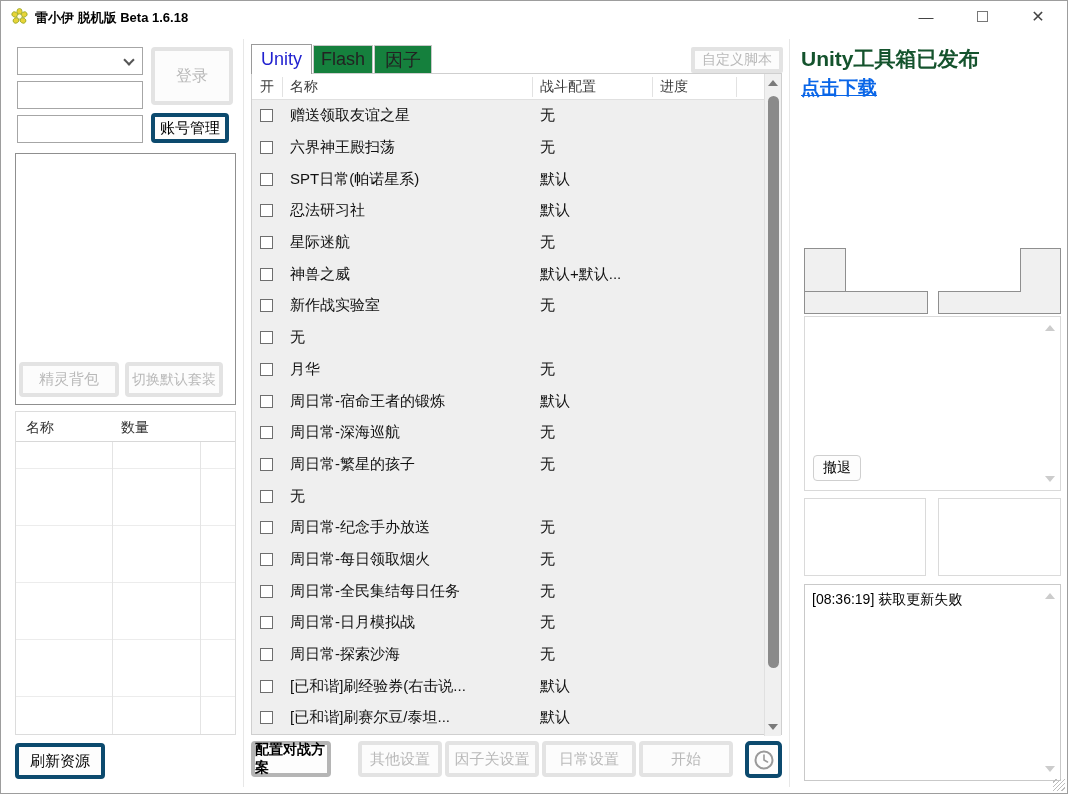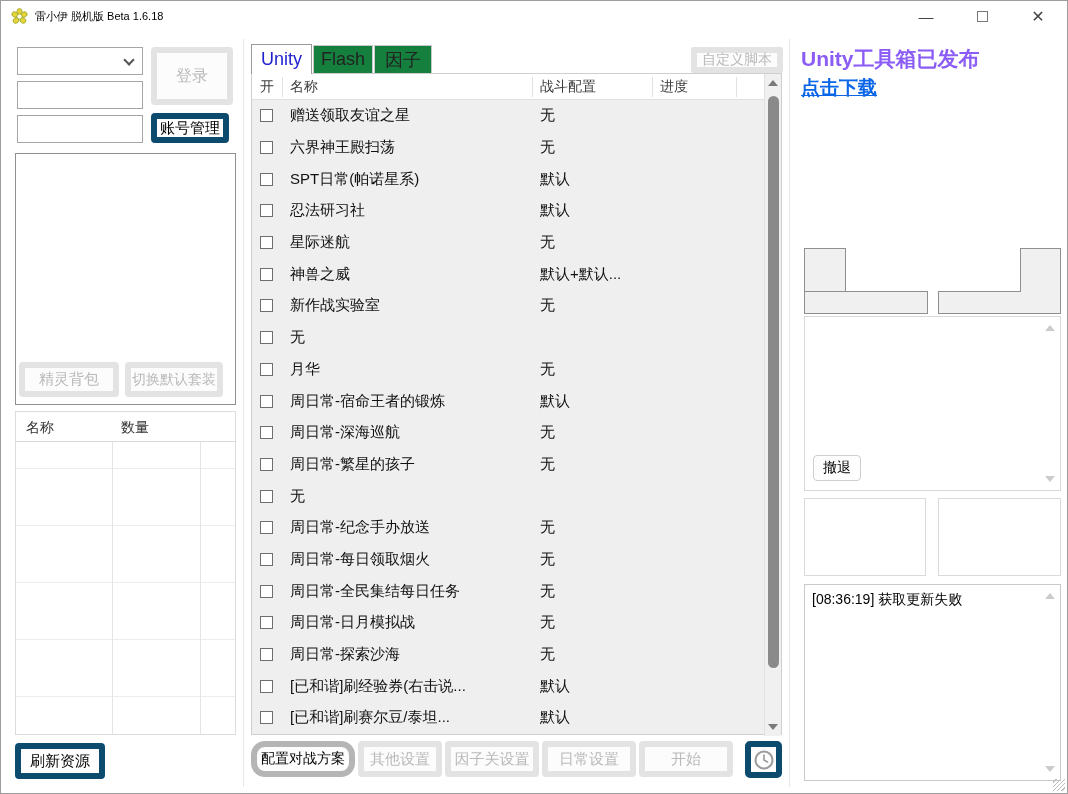--- a/index.html
+++ b/index.html
@@ -2,28 +2,28 @@
 <html><head>
 <meta charset="utf-8">
 <style>
   html,body{margin:0;padding:0;background:#cfcfcf;}
   *{box-sizing:border-box;font-family:"Liberation Sans","DejaVu Sans",sans-serif;}
   .window{position:relative;width:1068px;height:794px;background:#ffffff;
     border:1px solid #9d9d9d;overflow:hidden;}
   
   .titlebar{position:absolute;left:0;top:0;width:100%;height:32px;background:#fff;}
   .app-icon{position:absolute;left:10px;top:7px;width:17px;height:17px;}
-  .title-text{position:absolute;left:34px;top:8px;font-size:11px;font-weight:normal;color:#000;}
+  .title-text{position:absolute;left:34px;top:8px;font-size:13px;font-weight:bold;color:#000;}
   .winbtn{position:absolute;top:0;width:46px;height:31px;display:flex;align-items:center;justify-content:center;color:#444;}
   .winbtn.min{left:902px;font-size:15px;}
   .winbtn.max{left:958px;}
   .winbtn.close{left:1014px;font-size:16px;}
   .maxbox{width:11px;height:11px;border:1px solid #777;display:inline-block;}
   
-  .btn{position:absolute;background:#fdfdfd;border:6px solid #0c4a6e;border-radius:4px;
+  .btn{position:absolute;background:#fdfdfd;border:4px solid #0c4a6e;border-radius:4px;
     display:flex;align-items:center;justify-content:center;font-size:15px;color:#000;}
   .btn.disabled{color:#b9b9b9;background:#fcfcfc;border-color:#e3e3e3;}
   .inputbox{position:absolute;background:#fff;border:1px solid #a6a6a6;}
   .panel-divider{position:absolute;top:38px;width:1px;height:748px;background:#e7e7e7;}
   
   .combo{left:16px;top:46px;width:126px;height:28px;}
   .combo .chev{position:absolute;right:9px;top:8px;width:8px;height:8px;border-right:2px solid #555;
     border-bottom:2px solid #555;transform:rotate(45deg);}
   .input1{left:16px;top:80px;width:126px;height:28px;}
   .input2{left:16px;top:114px;width:126px;height:28px;}
@@ -52,28 +52,28 @@
   .cbody{position:absolute;left:0;top:26px;width:514px;height:636px;overflow:hidden;}
   .crow{height:31.7px;display:grid;grid-template-columns:30px 250px 120px auto;align-items:center;font-size:15px;color:#111;}
   .cb{width:13px;height:13px;background:#fff;border:1px solid #6e6e6e;margin-left:8px;}
   .cname,.cconfig{padding-left:8px;white-space:nowrap;overflow:hidden;}
   .scrollbar{position:absolute;right:0;top:0;width:17px;height:662px;background:#f0f0f0;border-left:1px solid #e0e0e0;}
   .sb-thumb{position:absolute;left:3px;top:22px;width:11px;height:572px;background:#8a8a8a;border-radius:6px;}
   .tri-up{width:0;height:0;border-left:5px solid transparent;border-right:5px solid transparent;border-bottom:6px solid #7a7a7a;position:absolute;}
   .tri-down{width:0;height:0;border-left:5px solid transparent;border-right:5px solid transparent;border-top:6px solid #7a7a7a;position:absolute;}
   .sb-up{left:3px;top:6px;}
   .sb-down{left:3px;bottom:6px;}
-  .plan-btn{left:250px;top:740px;width:104px;height:36px;font-weight:normal;border-color:#b5b5b5;border-radius:14px;}
+  .plan-btn{left:250px;top:740px;width:80px;height:36px;font-weight:bold;border-color:#b5b5b5;}
   .other-btn{left:357px;top:740px;width:84px;height:36px;}
   .factor-btn{left:444px;top:740px;width:94px;height:36px;}
   .daily-btn{left:541px;top:740px;width:94px;height:36px;text-align:right;}
   .start-btn{left:638px;top:740px;width:94px;height:36px;}
   .clock-btn{left:744px;top:740px;width:37px;height:37px;border-radius:5px;}
   
-  .headline{position:absolute;left:800px;top:44px;font-size:21px;font-weight:bold;color:#8b5cf6;}
+  .headline{position:absolute;left:800px;top:44px;font-size:21px;font-weight:bold;color:#14532d;}
   .download-link{position:absolute;left:800px;top:74px;font-size:19px;font-weight:bold;color:#0a66e8;text-decoration:underline;}
   .ind{position:absolute;background:#f0f0f0;border:1px solid #8f8f8f;}
   .ind-sq-l{left:803px;top:247px;width:42px;height:44px;border-bottom:none;}
   .ind-bar-l{left:803px;top:290px;width:124px;height:23px;}
   .ind-bar-r{left:937px;top:290px;width:123px;height:23px;}
   .ind-sq-r{left:1019px;top:247px;width:41px;height:44px;border-bottom:none;}
   .battle-box{position:absolute;left:803px;top:315px;width:257px;height:175px;background:#fff;border:1px solid #d9d9d9;}
   .retreat-btn{left:8px;top:138px;width:48px;height:26px;position:absolute;background:#fdfdfd;border:1px solid #cfcfcf;
     border-radius:4px;display:flex;align-items:center;justify-content:center;font-size:14px;color:#000;}
   .lt-up{right:5px;top:8px;border-bottom-color:#cccccc;}

